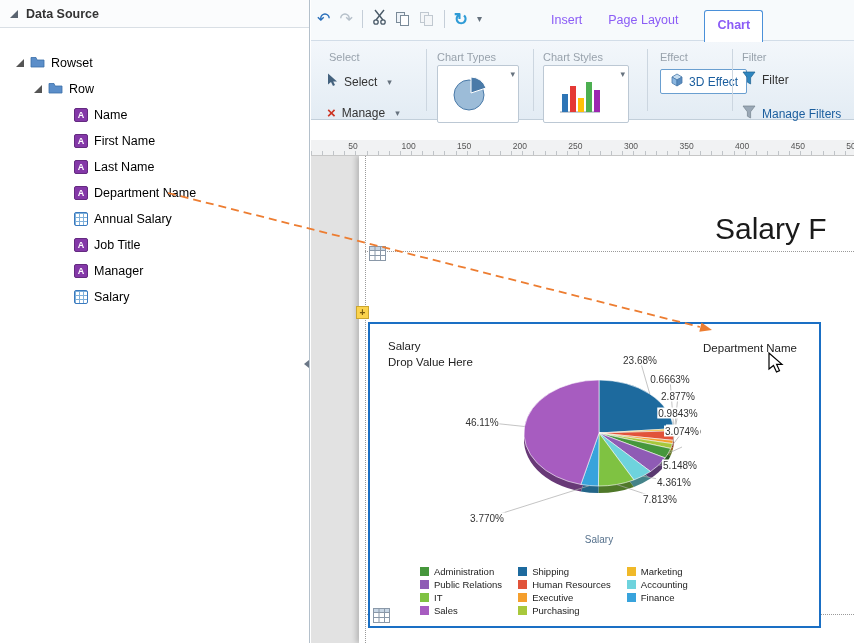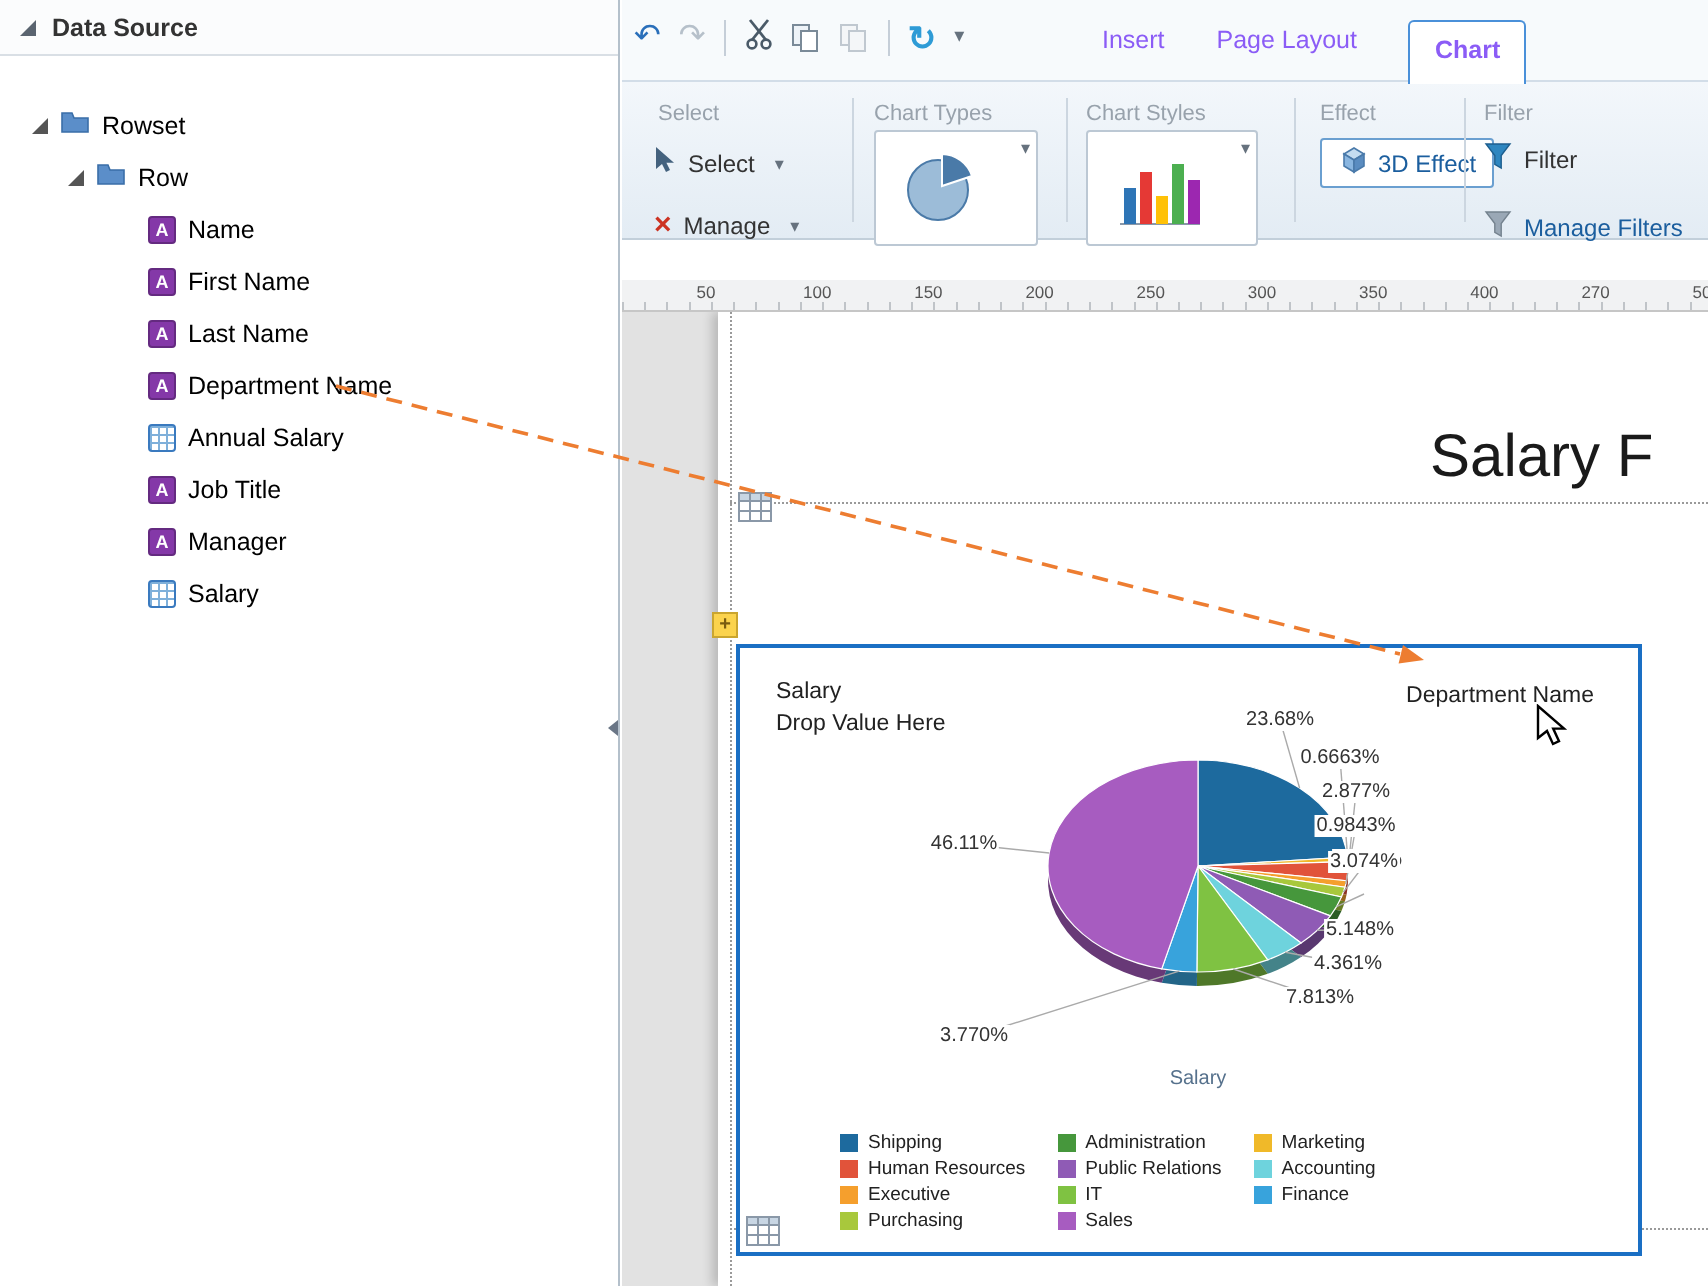--- a/index.html
+++ b/index.html
@@ -269,21 +269,21 @@
 
   <div class="ruler" id="ruler">
       <span class="ruler-num" style="left: 42px;">50</span>
       <span class="ruler-num" style="left: 97.6px;">100</span>
       <span class="ruler-num" style="left: 153.2px;">150</span>
       <span class="ruler-num" style="left: 208.8px;">200</span>
       <span class="ruler-num" style="left: 264.4px;">250</span>
       <span class="ruler-num" style="left: 320px;">300</span>
       <span class="ruler-num" style="left: 375.6px;">350</span>
       <span class="ruler-num" style="left: 431.2px;">400</span>
-      <span class="ruler-num" style="left: 486.8px;">270</span>
+      <span class="ruler-num" style="left: 486.8px;">450</span>
       <span class="ruler-num" style="left: 542.4px;">500</span>
     </div>
 
   <div class="canvas">
     <div class="page"></div>
     <div class="dot-v"></div>
     <div class="dot-h1"></div>
     <div class="dot-h2"></div>
 
     <div class="page-title">Salary F</div>
@@ -360,52 +360,52 @@
           <span class="pct-label" style="left: 310px; top: 141px;">5.148%</span>
           <span class="pct-label" style="left: 304px; top: 158px;">4.361%</span>
           <span class="pct-label" style="left: 290px; top: 175px;">7.813%</span>
           <span class="pct-label" style="left: 117px; top: 194px;">3.770%</span>
           <span class="pct-label" style="left: 112px; top: 98px;">46.11%</span>
         </div>
       <div class="chart-footer">Salary</div>
       <div class="legend" id="chart-legend">
           <div class="legend-col">
             <div class="legend-item">
+              <span class="legend-swatch" style="background: rgb(70, 151, 60);"></span>
+              <span>Administration</span>
+            </div>
+            <div class="legend-item">
+              <span class="legend-swatch" style="background: rgb(143, 91, 181);"></span>
+              <span>Public Relations</span>
+            </div>
+            <div class="legend-item">
+              <span class="legend-swatch" style="background: rgb(127, 194, 66);"></span>
+              <span>IT</span>
+            </div>
+            <div class="legend-item">
+              <span class="legend-swatch" style="background: rgb(167, 92, 192);"></span>
+              <span>Sales</span>
+            </div>
+          </div>
+          <div class="legend-col">
+            <div class="legend-item">
               <span class="legend-swatch" style="background: rgb(29, 106, 158);"></span>
               <span>Shipping</span>
             </div>
             <div class="legend-item">
               <span class="legend-swatch" style="background: rgb(225, 83, 58);"></span>
               <span>Human Resources</span>
             </div>
             <div class="legend-item">
               <span class="legend-swatch" style="background: rgb(245, 159, 45);"></span>
               <span>Executive</span>
             </div>
             <div class="legend-item">
               <span class="legend-swatch" style="background: rgb(168, 200, 60);"></span>
               <span>Purchasing</span>
-            </div>
-          </div>
-          <div class="legend-col">
-            <div class="legend-item">
-              <span class="legend-swatch" style="background: rgb(70, 151, 60);"></span>
-              <span>Administration</span>
-            </div>
-            <div class="legend-item">
-              <span class="legend-swatch" style="background: rgb(143, 91, 181);"></span>
-              <span>Public Relations</span>
-            </div>
-            <div class="legend-item">
-              <span class="legend-swatch" style="background: rgb(127, 194, 66);"></span>
-              <span>IT</span>
-            </div>
-            <div class="legend-item">
-              <span class="legend-swatch" style="background: rgb(167, 92, 192);"></span>
-              <span>Sales</span>
             </div>
           </div>
           <div class="legend-col">
             <div class="legend-item">
               <span class="legend-swatch" style="background: rgb(240, 185, 41);"></span>
               <span>Marketing</span>
             </div>
             <div class="legend-item">
               <span class="legend-swatch" style="background: rgb(110, 211, 221);"></span>
               <span>Accounting</span>

